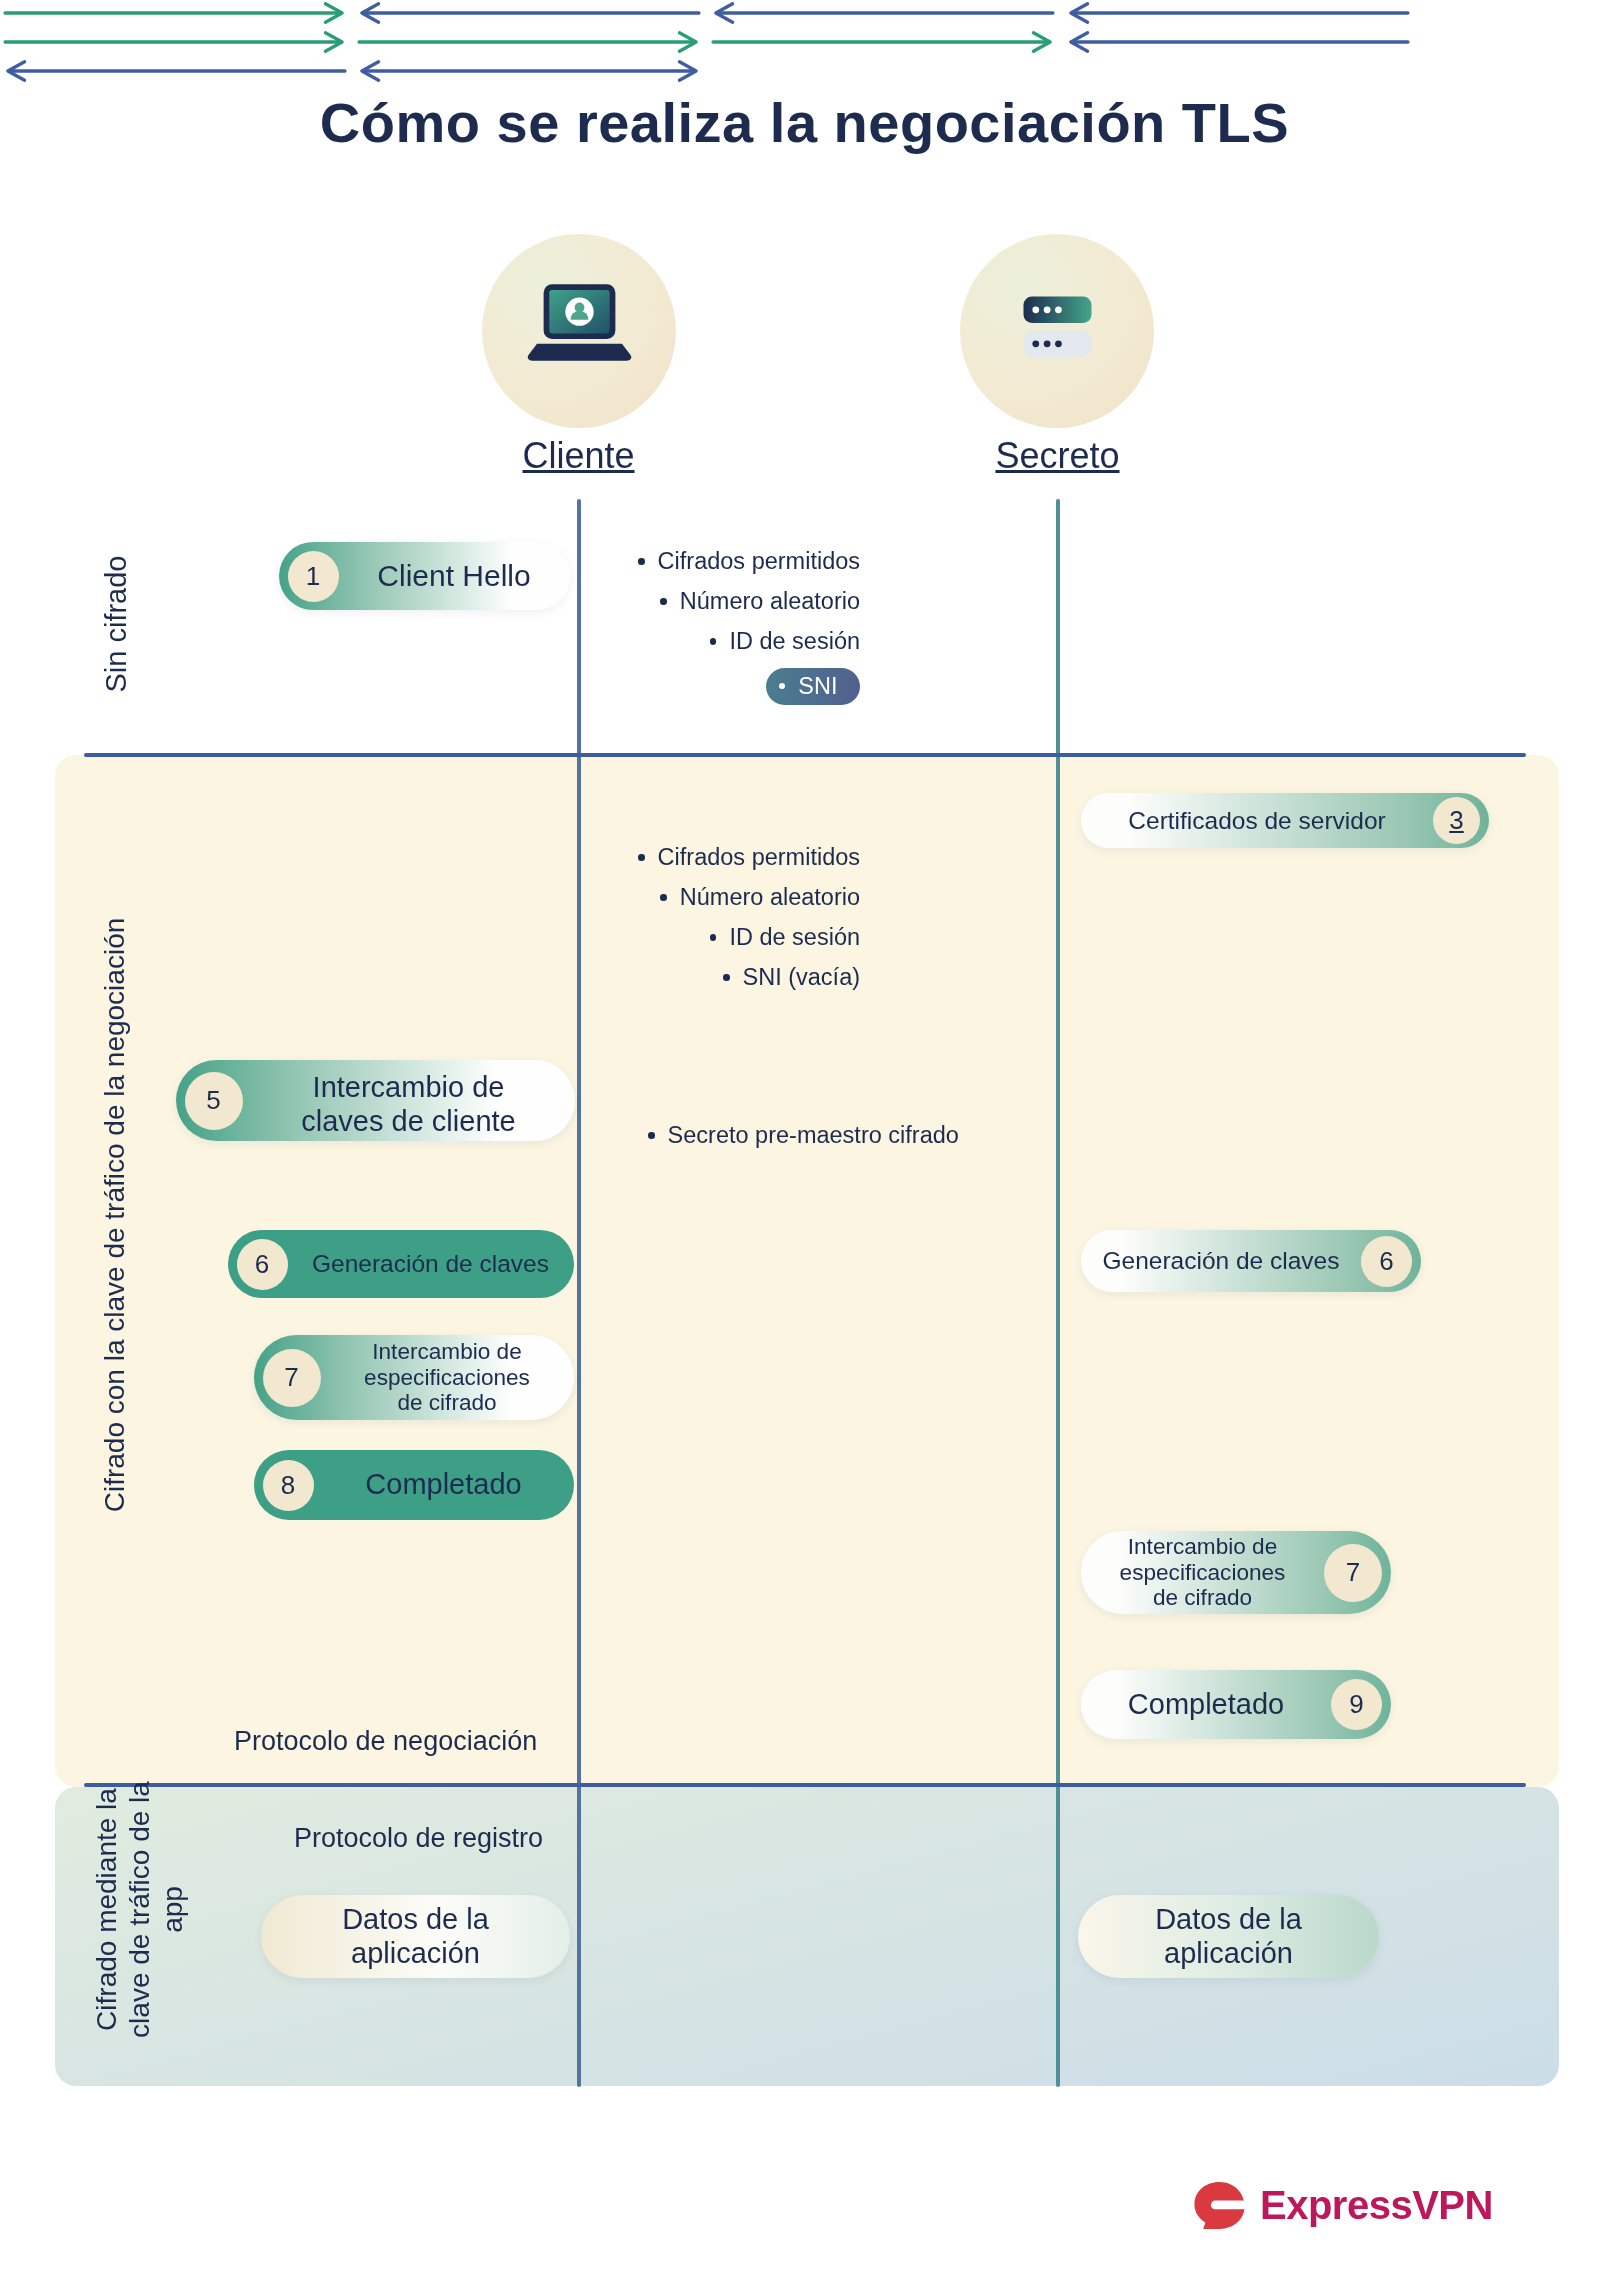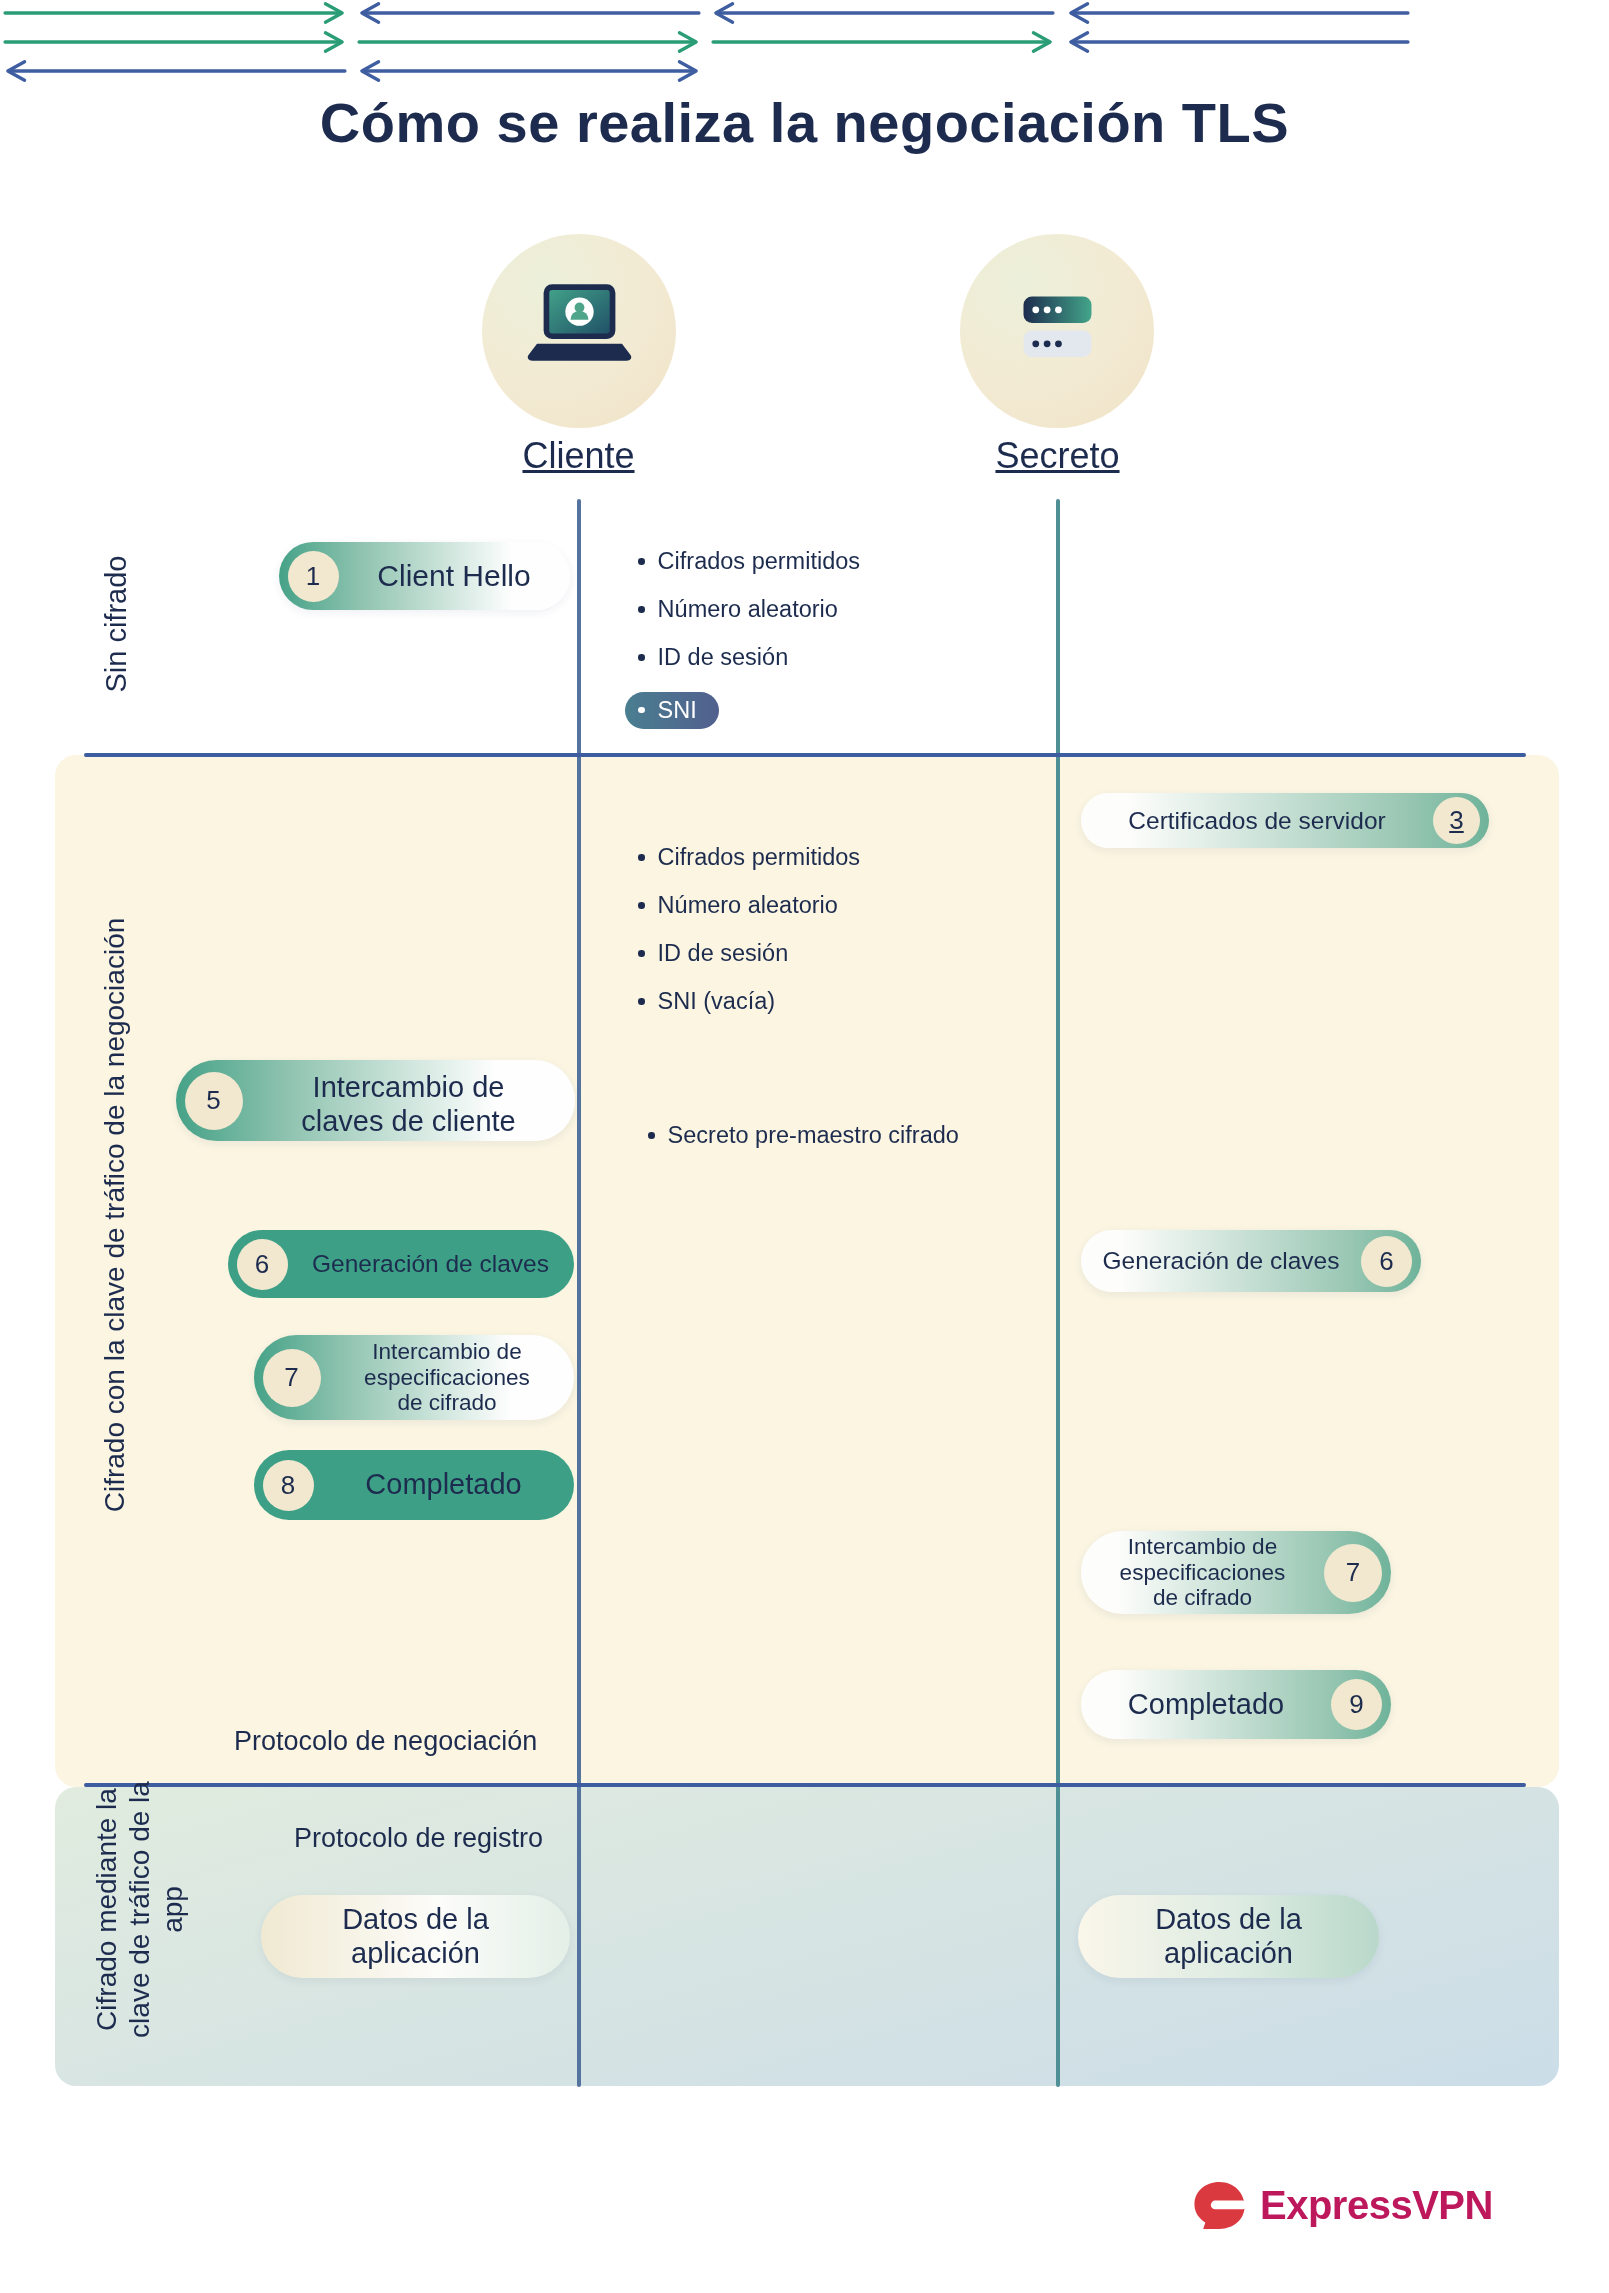--- a/index.html
+++ b/index.html
@@ -39,21 +39,21 @@
   .t{display:inline-block;}
   .f32{font-size:30px;} .f31{font-size:29px;} .f26{font-size:24.5px;} .f24{font-size:22.6px;}
 
   .p-grad-left{background:linear-gradient(90deg,#45a287 0%,#8fc3b0 28%,#fdfefd 80%);}
   .p-grad-right{background:linear-gradient(90deg,#fdfdfb 12%,#9bc8b5 78%,#6fb39a 100%);}
   .p-solid{background:#3da086;box-shadow:none;}
   .p-server-hello{background:linear-gradient(90deg,#4aa288 0%,#c8ddcb 55%,#f3ead2 100%);}
   .p-app-left{background:linear-gradient(90deg,#f0e9d2 0%,#fcfcf9 58%,#e3efe7 100%);}
   .p-app-right{background:linear-gradient(90deg,#faf6ea 0%,#dcebe2 55%,#b9d8ca 100%);}
 
-  .bullets{position:absolute;display:flex;flex-direction:column;gap:21px;font-size:23.5px;}
+  .bullets{position:absolute;display:flex;flex-direction:column;gap:13px;font-size:23.5px;align-items:flex-end;}
   .bullet{display:flex;align-items:center;}
   .dot{width:6.6px;height:6.6px;border-radius:50%;background:#1d2c4e;margin-right:13px;flex:none;}
   .sni{display:inline-flex;align-items:center;margin-left:-13px;width:max-content;
        padding:4.7px 22.6px 5.6px 13px;border-radius:941px;color:#ffffff;
        background:linear-gradient(90deg,#4a7e90,#51608e);}
   .sni .dot{background:#ffffff;}
 
   .foot{font-size:27px;}
 
   .brand{position:absolute;display:flex;align-items:center;gap:13px;}

